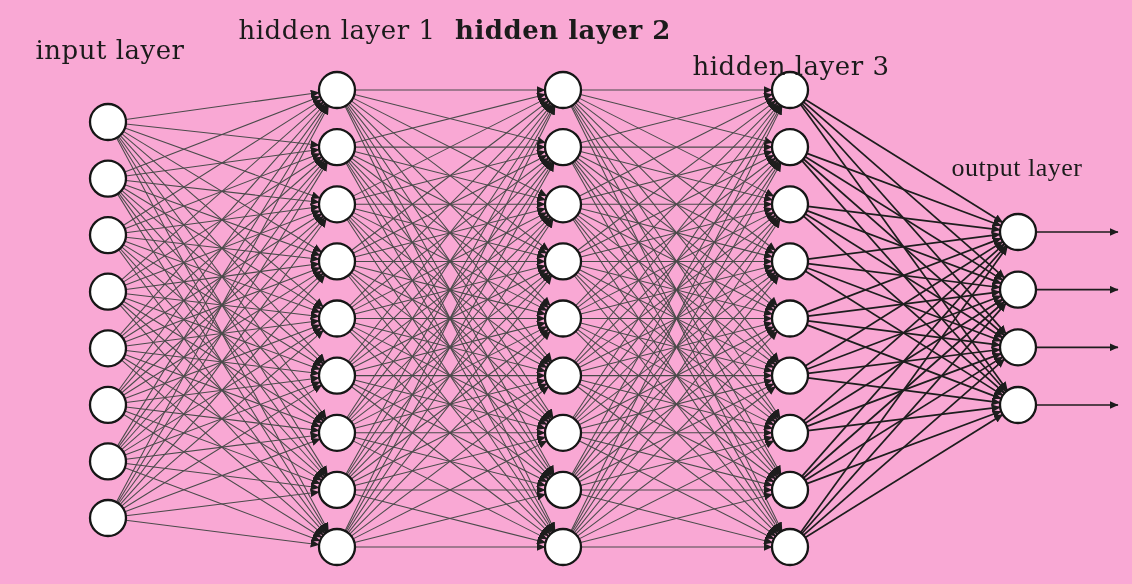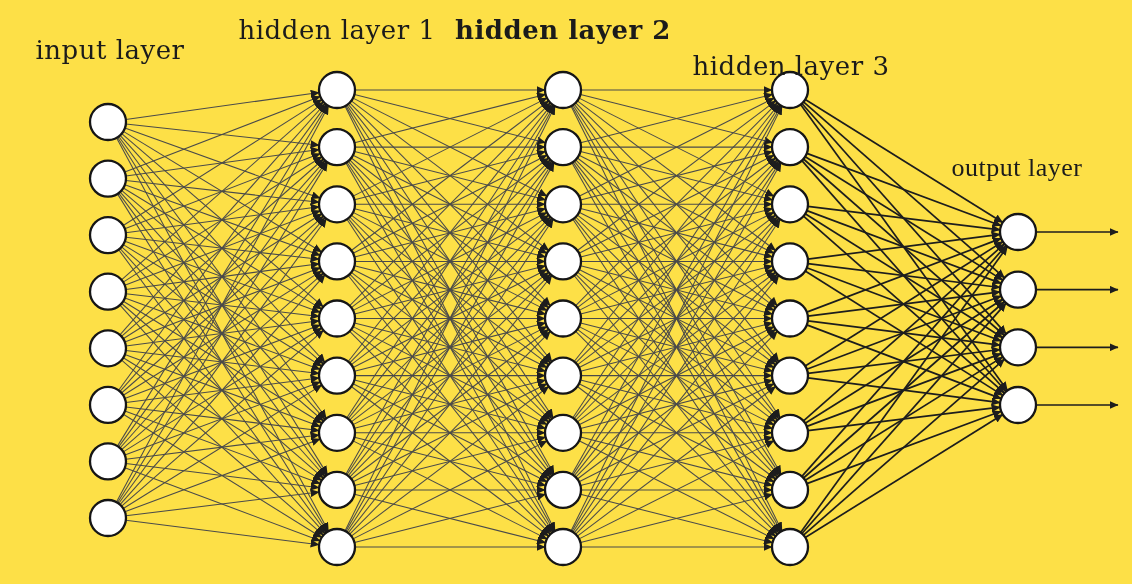--- a/index.html
+++ b/index.html
@@ -5,21 +5,21 @@
   html, body {
     margin: 0;
     padding: 0;
     background: #ffffff;
     font-family: "DejaVu Serif", "Liberation Serif", serif;
   }
   #stage {
     position: relative;
     width: 1132px;
     height: 584px;
-    background: #fde047;
+    background: #f9a8d4;
     overflow: hidden;
   }
   .layer-label {
     position: absolute;
     transform: translate(-50%, -50%);
     font-size: 26px;
     color: #1b1b1b;
     white-space: nowrap;
     letter-spacing: 0.5px;
     user-select: none;

